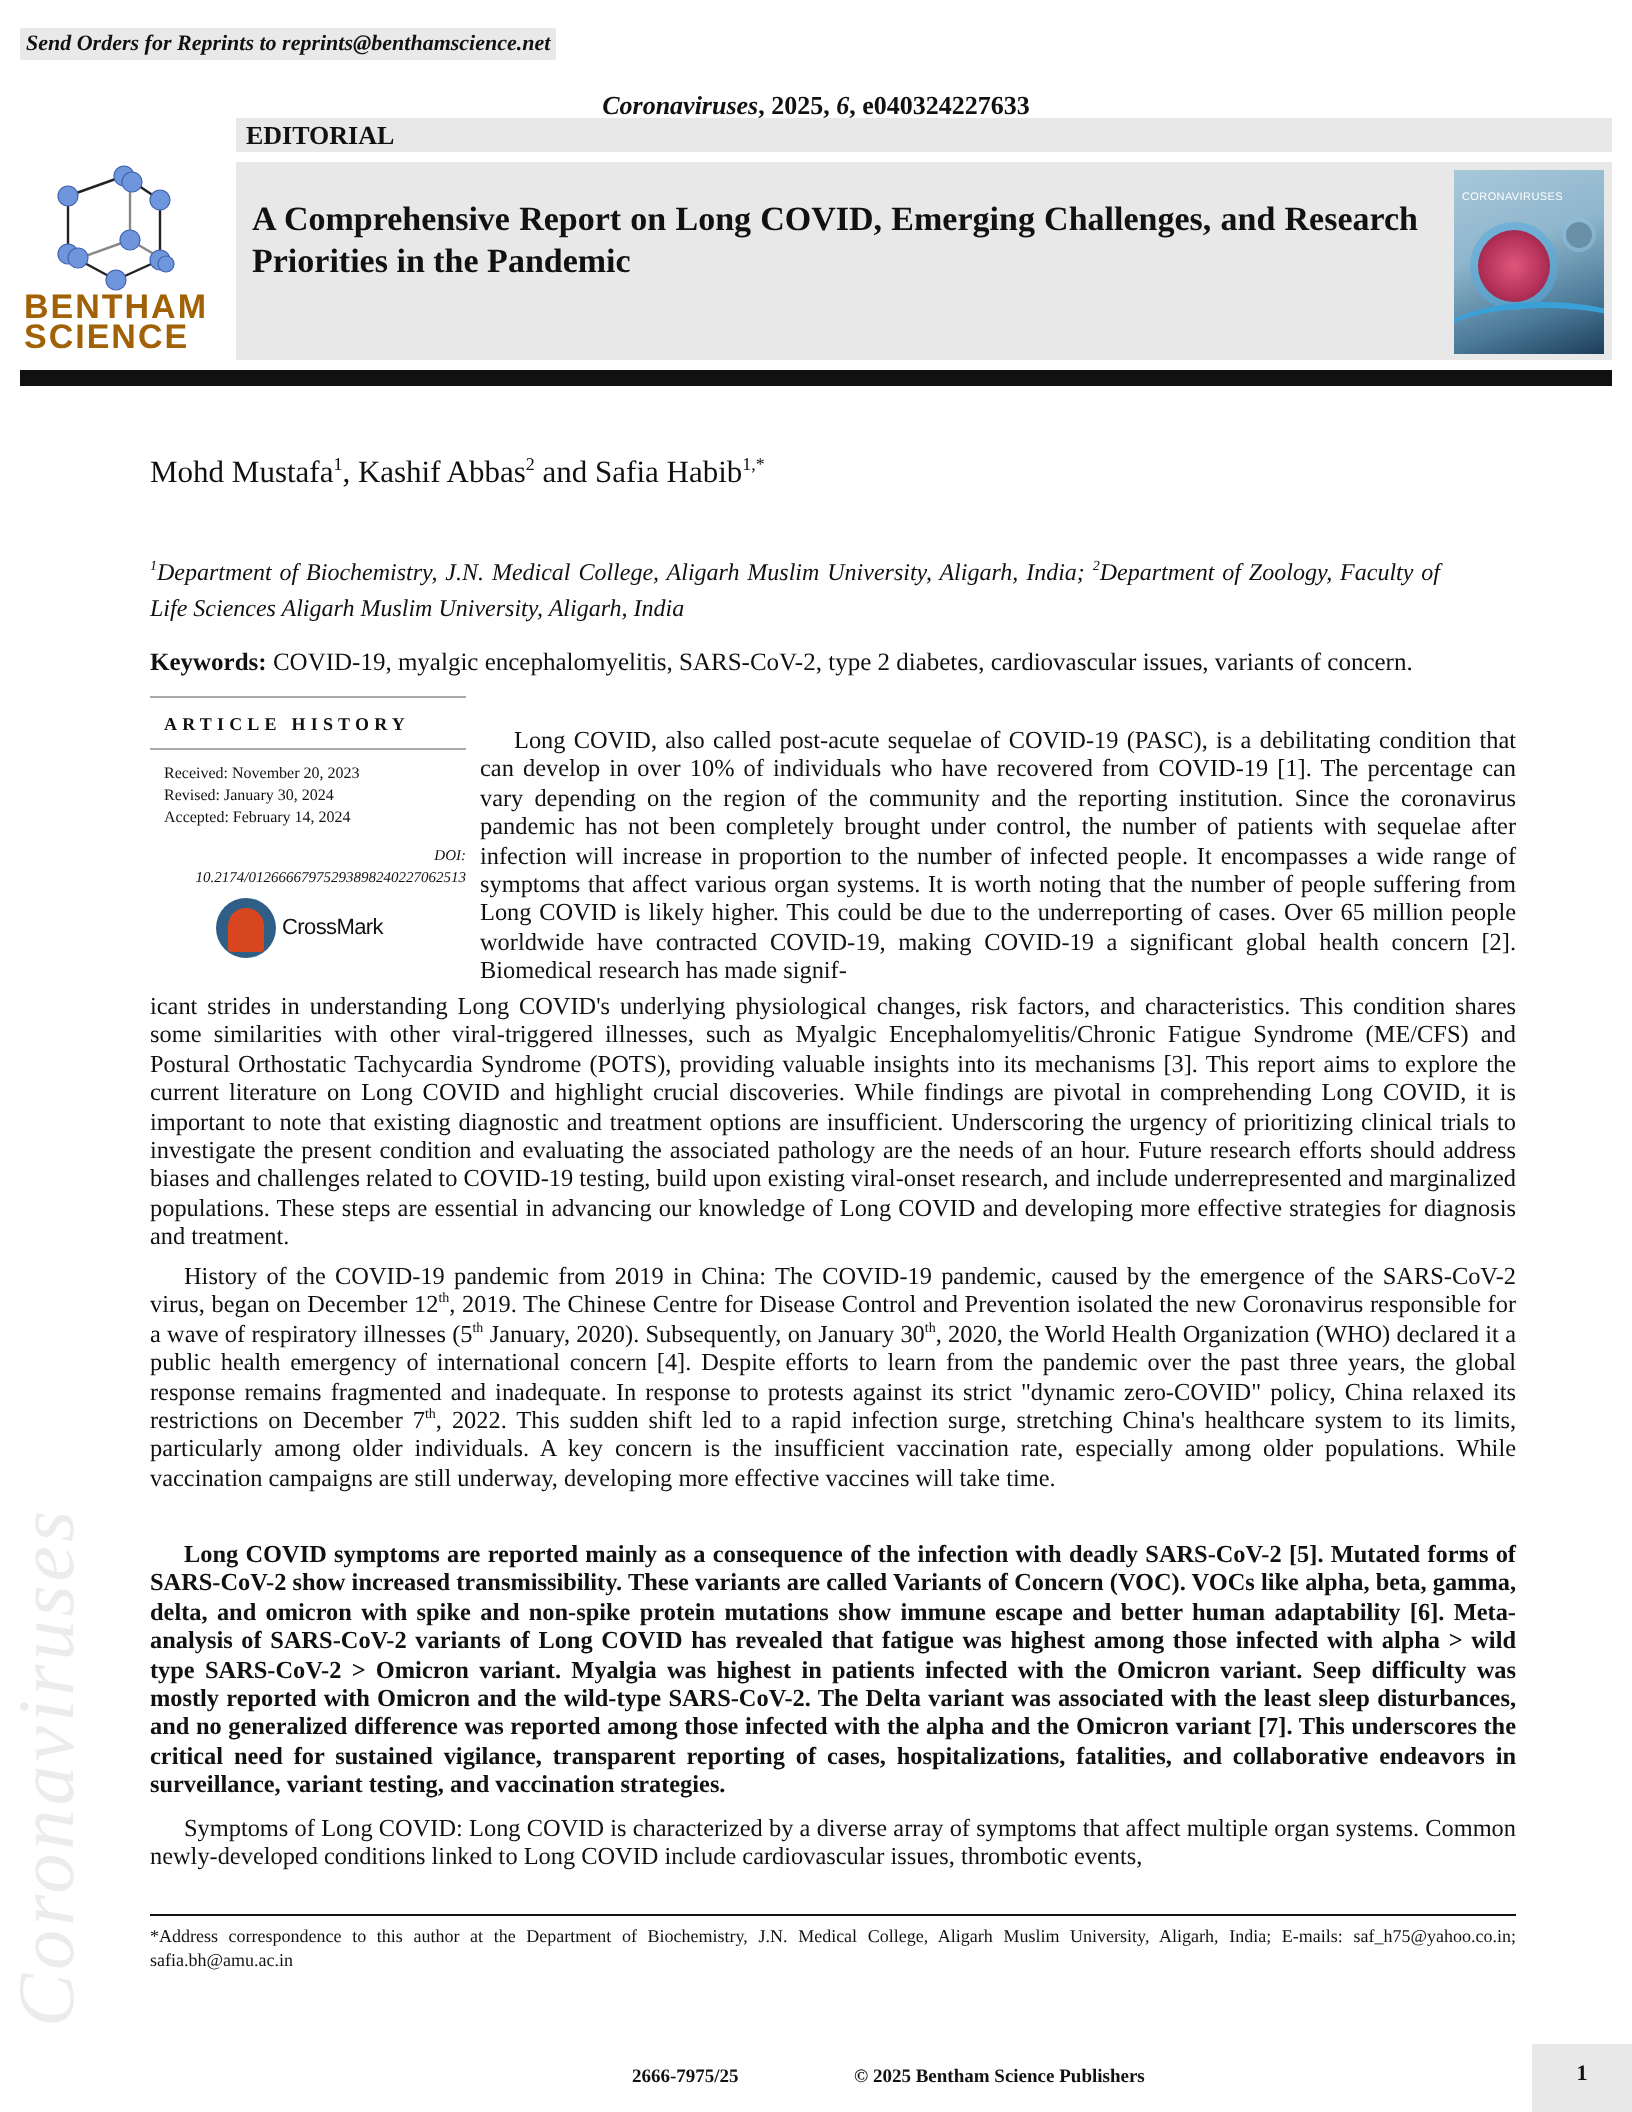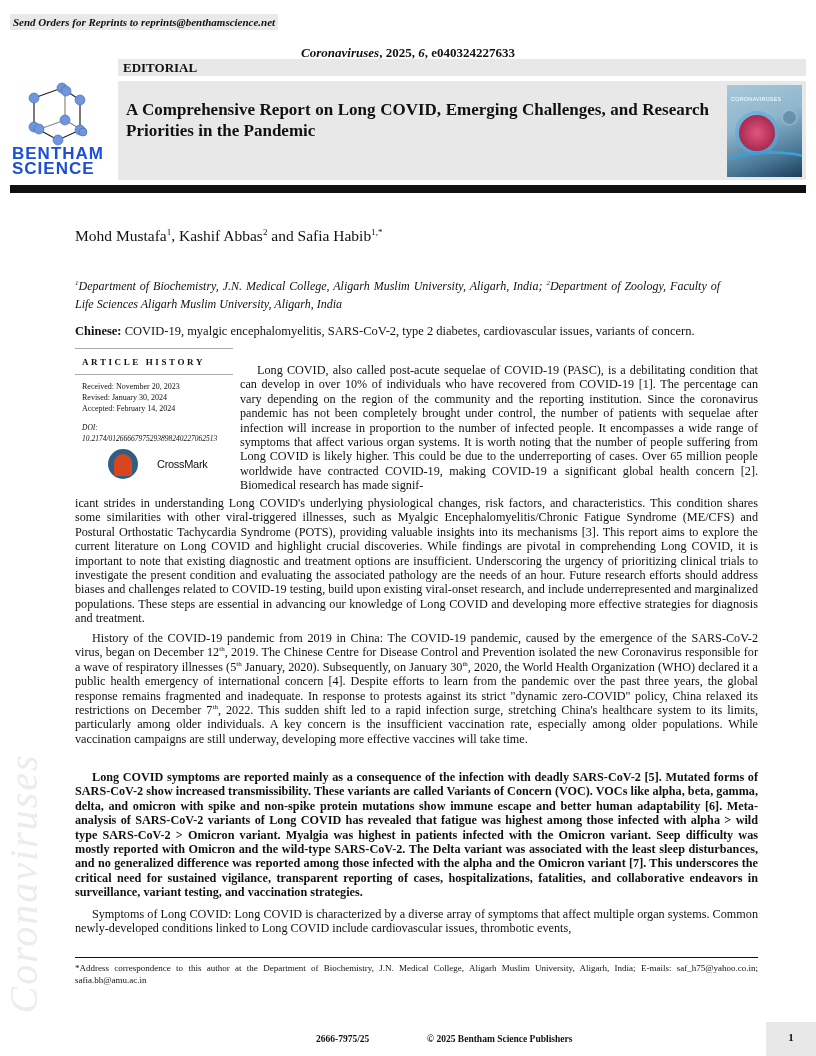--- a/index.html
+++ b/index.html
@@ -25,42 +25,42 @@
   .cover-virus { position: absolute; left: 12px; top: 30px; width: 36px; height: 36px; border-radius: 50%;
     background: radial-gradient(circle, #e0567a 0%, #b23058 60%, #7a1c3e 100%);
     box-shadow: 0 0 0 4px rgba(90,170,220,0.6); }
   .cover-virus2 { position: absolute; left: 56px; top: 26px; width: 13px; height: 13px; border-radius: 50%;
     background: #6a90a8; box-shadow: 0 0 0 2px rgba(140,190,220,0.6); }
   .cover-wave { position: absolute; left: -10px; top: 66px; width: 110px; height: 40px; border-radius: 50%;
     border-top: 3px solid #3aa0d8; }
 
   .logo { position: absolute; left: 10px; top: 80px; width: 106px; height: 100px; }
   .logo-text { position: absolute; left: 12px; top: 146px; font-family: "Liberation Sans", sans-serif;
-    font-weight: bold; color: #1d4ed8; font-size: 17px; line-height: 15px; letter-spacing: 1px; }
+    font-weight: bold; color: #a16207; font-size: 17px; line-height: 15px; letter-spacing: 1px; }
 
   .black-bar { position: absolute; left: 10px; top: 185px; width: 796px; height: 8px; background: #111; }
 
   .authors { position: absolute; left: 75px; top: 227px; font-size: 15.5px; }
   .authors sup { font-size: 9px; }
   .affil { position: absolute; left: 75px; top: 274px; width: 645px; font-size: 12px; font-style: italic;
     line-height: 18px; text-align: justify; }
   .affil sup { font-size: 7px; }
   .keywords { position: absolute; left: 75px; top: 324px; font-size: 12.5px; }
   .keywords b { font-weight: bold; }
 
   .history { position: absolute; left: 75px; top: 348px; width: 158px; }
   .history .rule { height: 1px; background: #aaa; }
   .history-h { font-size: 9px; font-weight: bold; letter-spacing: 2.6px; padding: 8px 0 7px 7px; }
   .history-dates { padding: 6px 0 0 7px; font-size: 8px; line-height: 11px; }
-  .doi { padding: 8px 0 0 7px; font-size: 7.5px; font-style: italic; line-height: 11px; }
+  .doi { padding: 8px 0 0 7px; font-size: 7.5px; font-style: italic; line-height: 11px; text-align: right; }
   .crossmark { position: absolute; left: 33px; top: 101px; display: flex; align-items: center; }
   .cm-circle { width: 30px; height: 30px; border-radius: 50%; background: #2f5e86; position: relative; }
   .cm-inner { position: absolute; left: 6px; top: 5px; width: 18px; height: 22px; background: #d8461f;
     border-radius: 9px 9px 2px 2px; }
-  .cm-label { font-family: "Liberation Sans", sans-serif; font-size: 11px; margin-left: 19px; letter-spacing: -0.3px; }
+  .cm-label { font-family: "Liberation Sans", sans-serif; font-size: 11px; margin-left: 3px; letter-spacing: -0.3px; }
 
   .body-text { position: absolute; font-size: 12.2px; line-height: 14.4px; text-align: justify; }
   .p1a { left: 240px; top: 363px; width: 518px; text-indent: 17px; }
   .p1b { left: 75px; top: 496px; width: 683px; }
   .para { left: 75px; width: 683px; text-indent: 17px; }
   .p2 { top: 631px; }
   .p3 { top: 770px; font-weight: bold; }
   .p4 { top: 907px; }
   .body-text sup { font-size: 7px; line-height: 0; }
 
@@ -133,21 +133,21 @@
 
 <div class="authors">
   <span>Mohd Mustafa</span><sup>1</sup><span>, </span><span>Kashif Abbas</span><sup>2</sup><span> and </span><span>Safia Habib</span><sup>1,*</sup>
 </div>
 
 <div class="affil">
   <sup>1</sup><span>Department of Biochemistry, J.N. Medical College, Aligarh Muslim University, Aligarh, India; </span><sup>2</sup><span>Department of Zoology, Faculty of Life Sciences Aligarh Muslim University, Aligarh, India</span>
 </div>
 
 <div class="keywords">
-  <b>Chinese:</b><span> COVID-19, myalgic encephalomyelitis, SARS-CoV-2, type 2 diabetes, cardiovascular issues, variants of concern.</span>
+  <b>Keywords:</b><span> COVID-19, myalgic encephalomyelitis, SARS-CoV-2, type 2 diabetes, cardiovascular issues, variants of concern.</span>
 </div>
 
 <div class="history">
   <div class="rule"></div>
   <div class="history-h">ARTICLE HISTORY</div>
   <div class="rule"></div>
   <div class="history-dates">
     <div>Received: November 20, 2023</div>
     <div>Revised: January 30, 2024</div>
     <div>Accepted: February 14, 2024</div>

